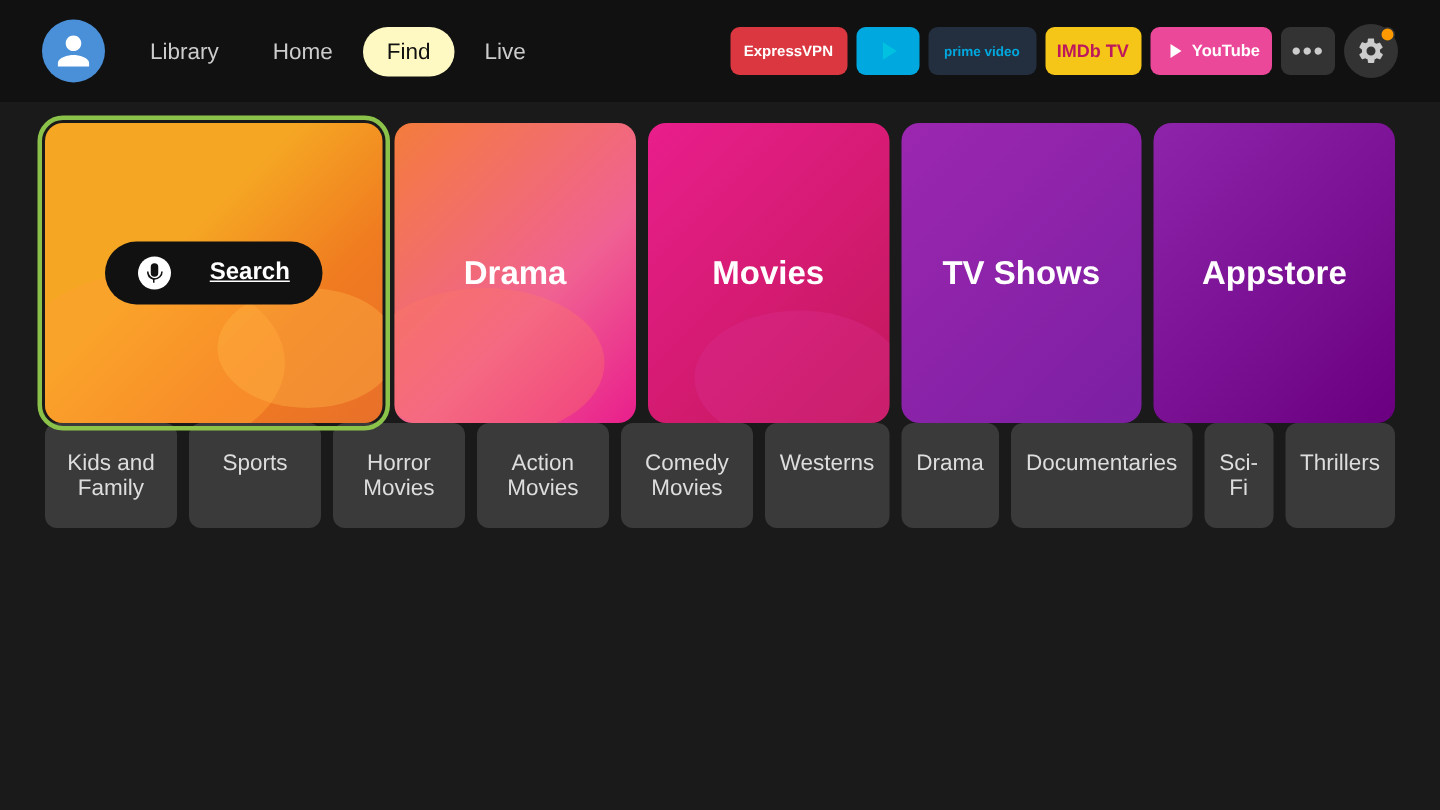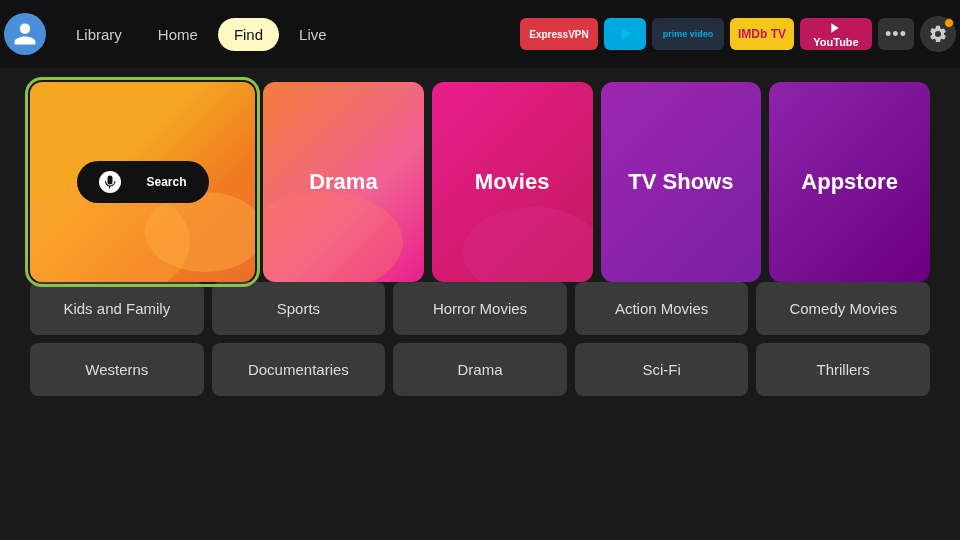--- a/index.html
+++ b/index.html
@@ -11,21 +11,21 @@
       font-family: 'Arial', sans-serif;
       color: #fff;
       overflow: hidden;
     }
 
     
     .top-nav {
       display: flex;
       align-items: center;
       height: 68px;
-      padding: 0 4px;
+      padding: 0 28px;
       background: #111;
       gap: 10px;
     }
 
     .avatar {
       width: 42px;
       height: 42px;
       border-radius: 50%;
       background: #4a90d9;
       display: flex;
@@ -70,21 +70,21 @@
       font-size: 12px;
       font-weight: bold;
       flex-shrink: 0;
     }
 
     .app-expressvpn { background: #da3740; color: #fff; min-width: 78px; font-size: 10px; }
     .app-netflix { background: #e50914; color: #fff; min-width: 72px; font-size: 14px; letter-spacing: 1px; }
     .app-freevee { background: #00a8e0; color: #fff; min-width: 42px; }
     .app-prime { background: #232f3e; color: #00a8e0; min-width: 72px; font-size: 9px; }
     .app-imdb { background: #f5c518; color: #be185d; min-width: 56px; font-size: 12px; font-weight: 900; }
-    .app-youtube { background: #be185d; color: #fff; min-width: 72px; font-size: 11px; flex-direction: column; }
+    .app-youtube { background: #ec4899; color: #fff; min-width: 72px; font-size: 11px; }
 
     .more-btn {
       width: 36px;
       height: 32px;
       border-radius: 6px;
       background: #333;
       display: flex;
       align-items: center;
       justify-content: center;
       cursor: pointer;
@@ -171,24 +171,25 @@
       border-radius: 50%;
     }
 
     .search-pill {
       background: #111;
       border-radius: 30px;
       padding: 10px 22px;
       display: flex;
       align-items: center;
       gap: 26px;
-      font-size: 12px;
+      font-size: 16px;
       font-weight: 600;
       color: #fff;
       z-index: 1;
+      text-decoration: underline;
     }
 
     .mic-icon {
       width: 22px;
       height: 22px;
       background: #fff;
       border-radius: 50%;
       display: flex;
       align-items: center;
       justify-content: center;
@@ -235,21 +236,21 @@
       font-size: 11px;
       font-weight: 700;
       letter-spacing: 2px;
       color: #aaa;
       margin: 16px 0 10px 0;
       text-transform: uppercase;
     }
 
     .categories-grid {
       display: flex;
-      flex-direction: column;
+      flex-direction: row;
       gap: 8px;
     }
 
     .categories-row {
       display: flex;
       gap: 8px;
     }
 
     .category-btn {
       flex: 1;
@@ -341,20 +342,20 @@
   <div class="categories-grid">
     <div class="categories-row">
       <div class="category-btn">Kids and Family</div>
       <div class="category-btn">Sports</div>
       <div class="category-btn">Horror Movies</div>
       <div class="category-btn">Action Movies</div>
       <div class="category-btn">Comedy Movies</div>
     </div>
     <div class="categories-row">
       <div class="category-btn">Westerns</div>
+      <div class="category-btn">Drama</div>
       <div class="category-btn">Documentaries</div>
-      <div class="category-btn">Drama</div>
       <div class="category-btn">Sci-Fi</div>
       <div class="category-btn">Thrillers</div>
     </div>
   </div>
 
 </div>
 
 </body></html>

